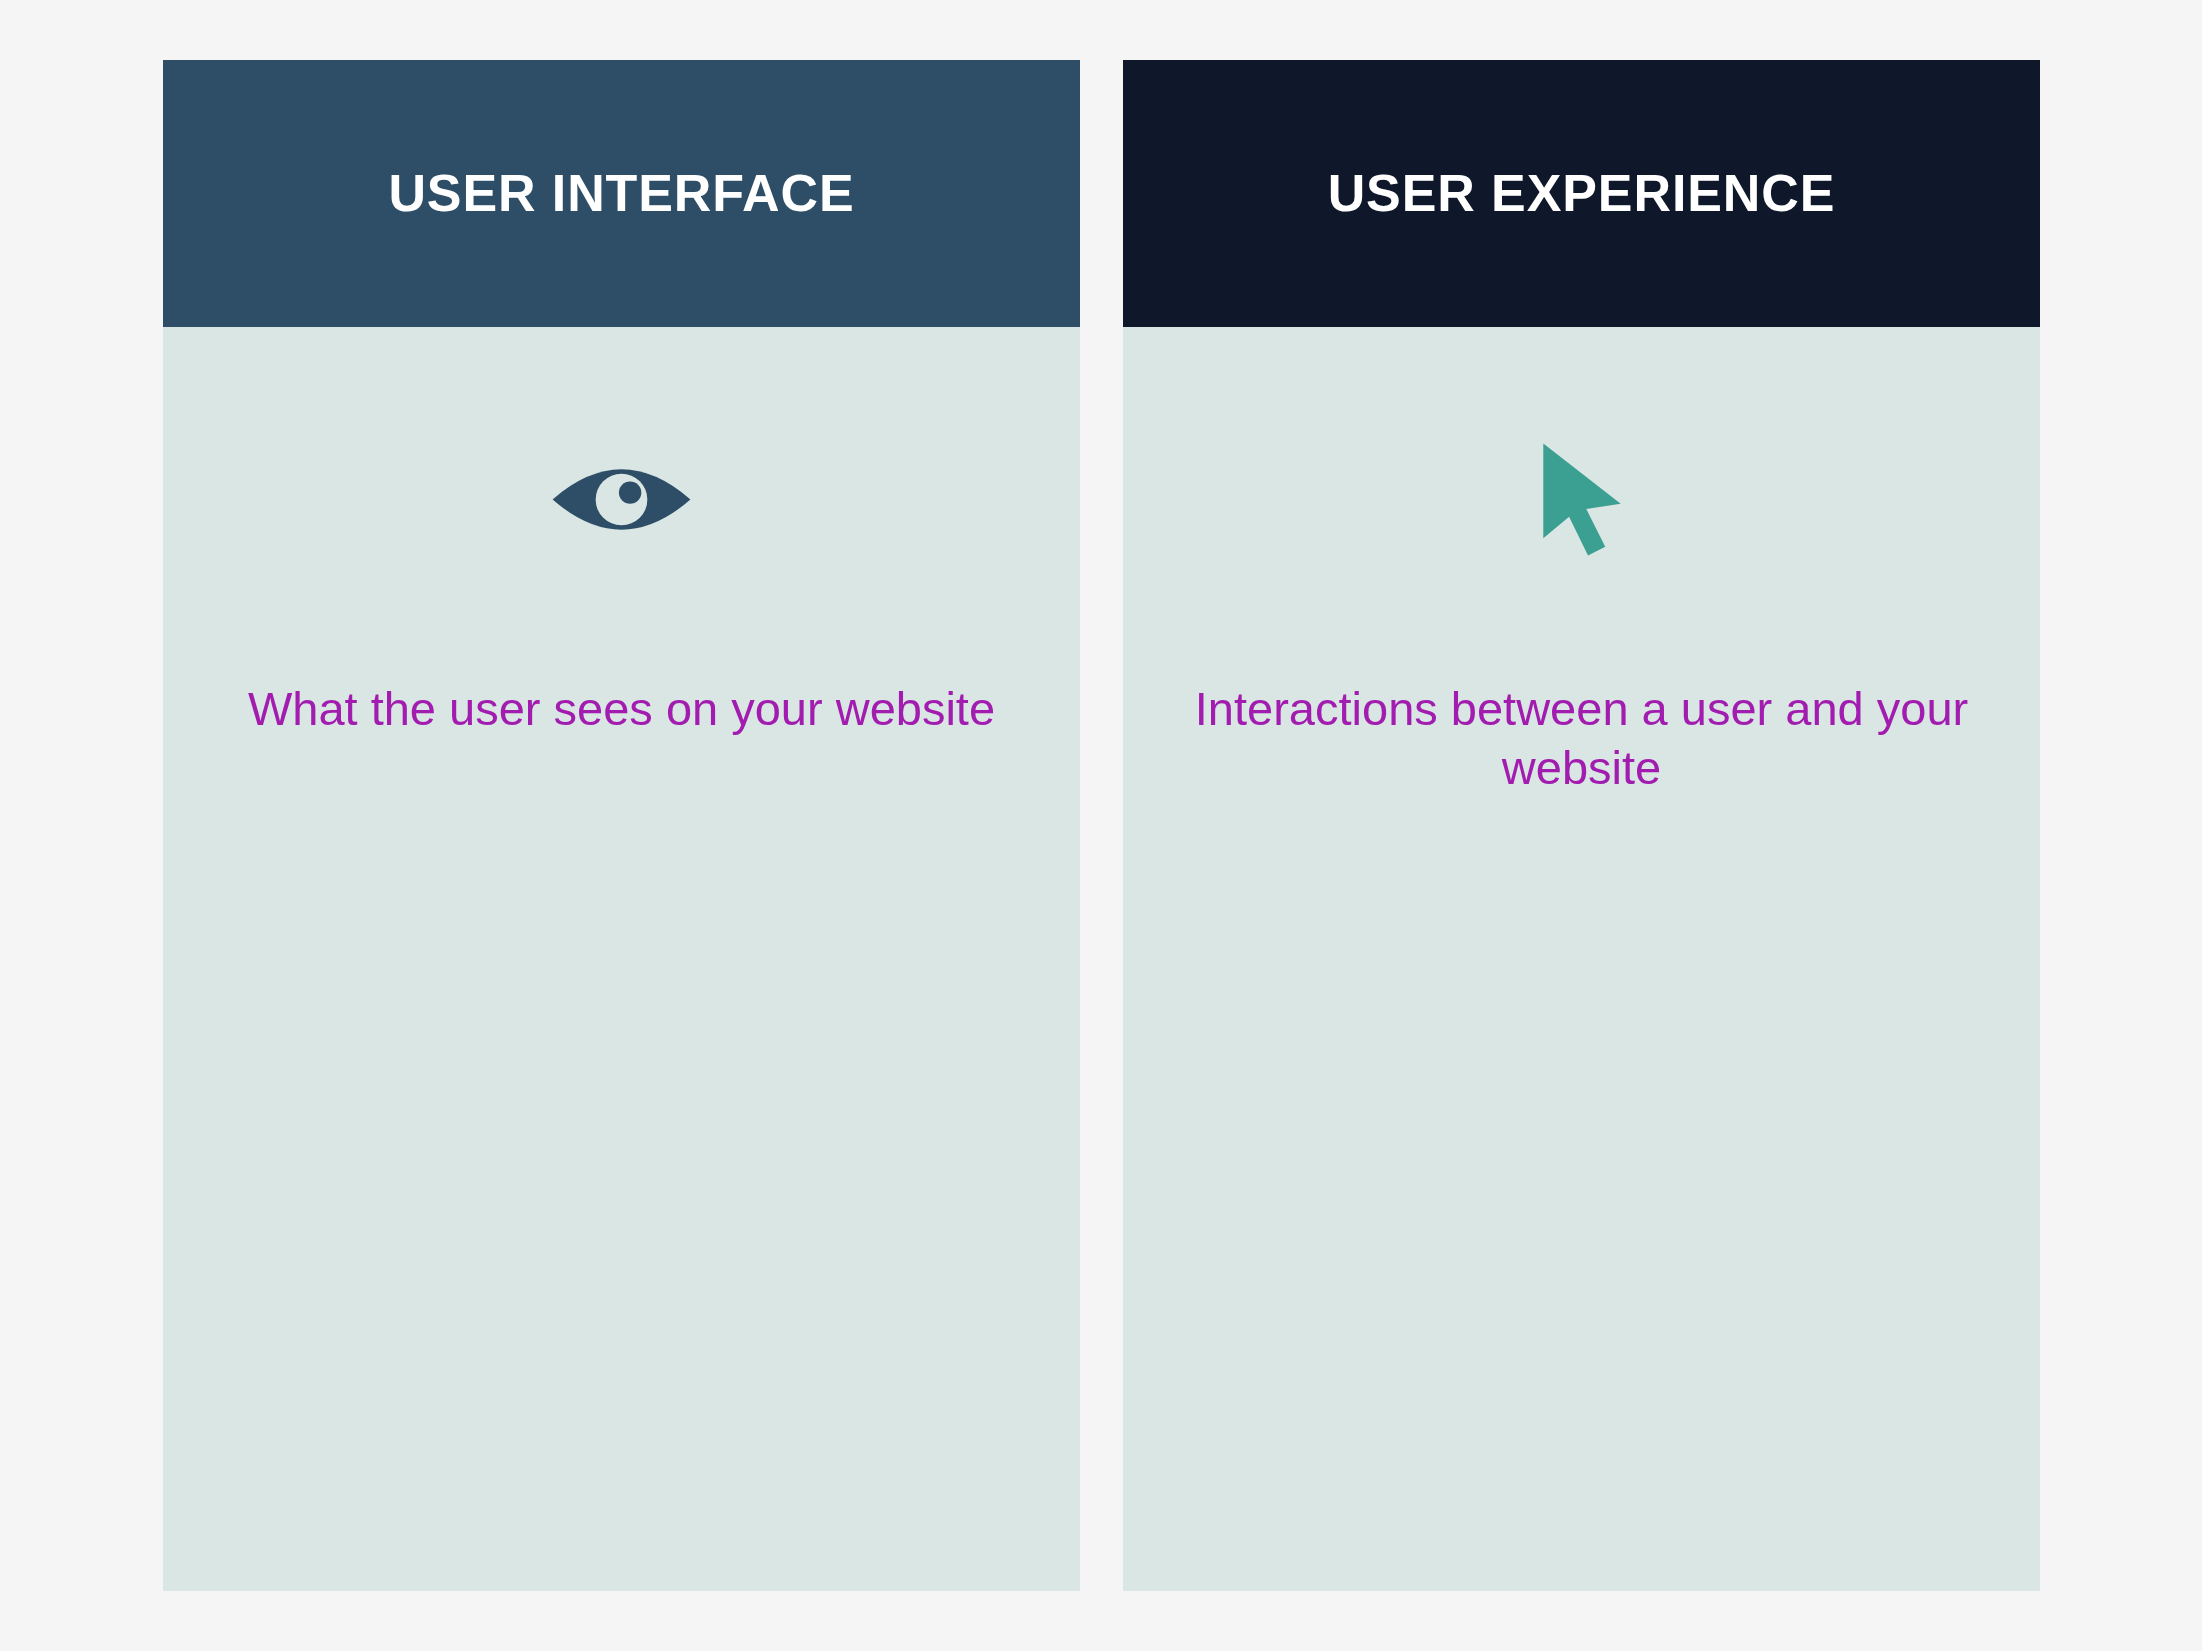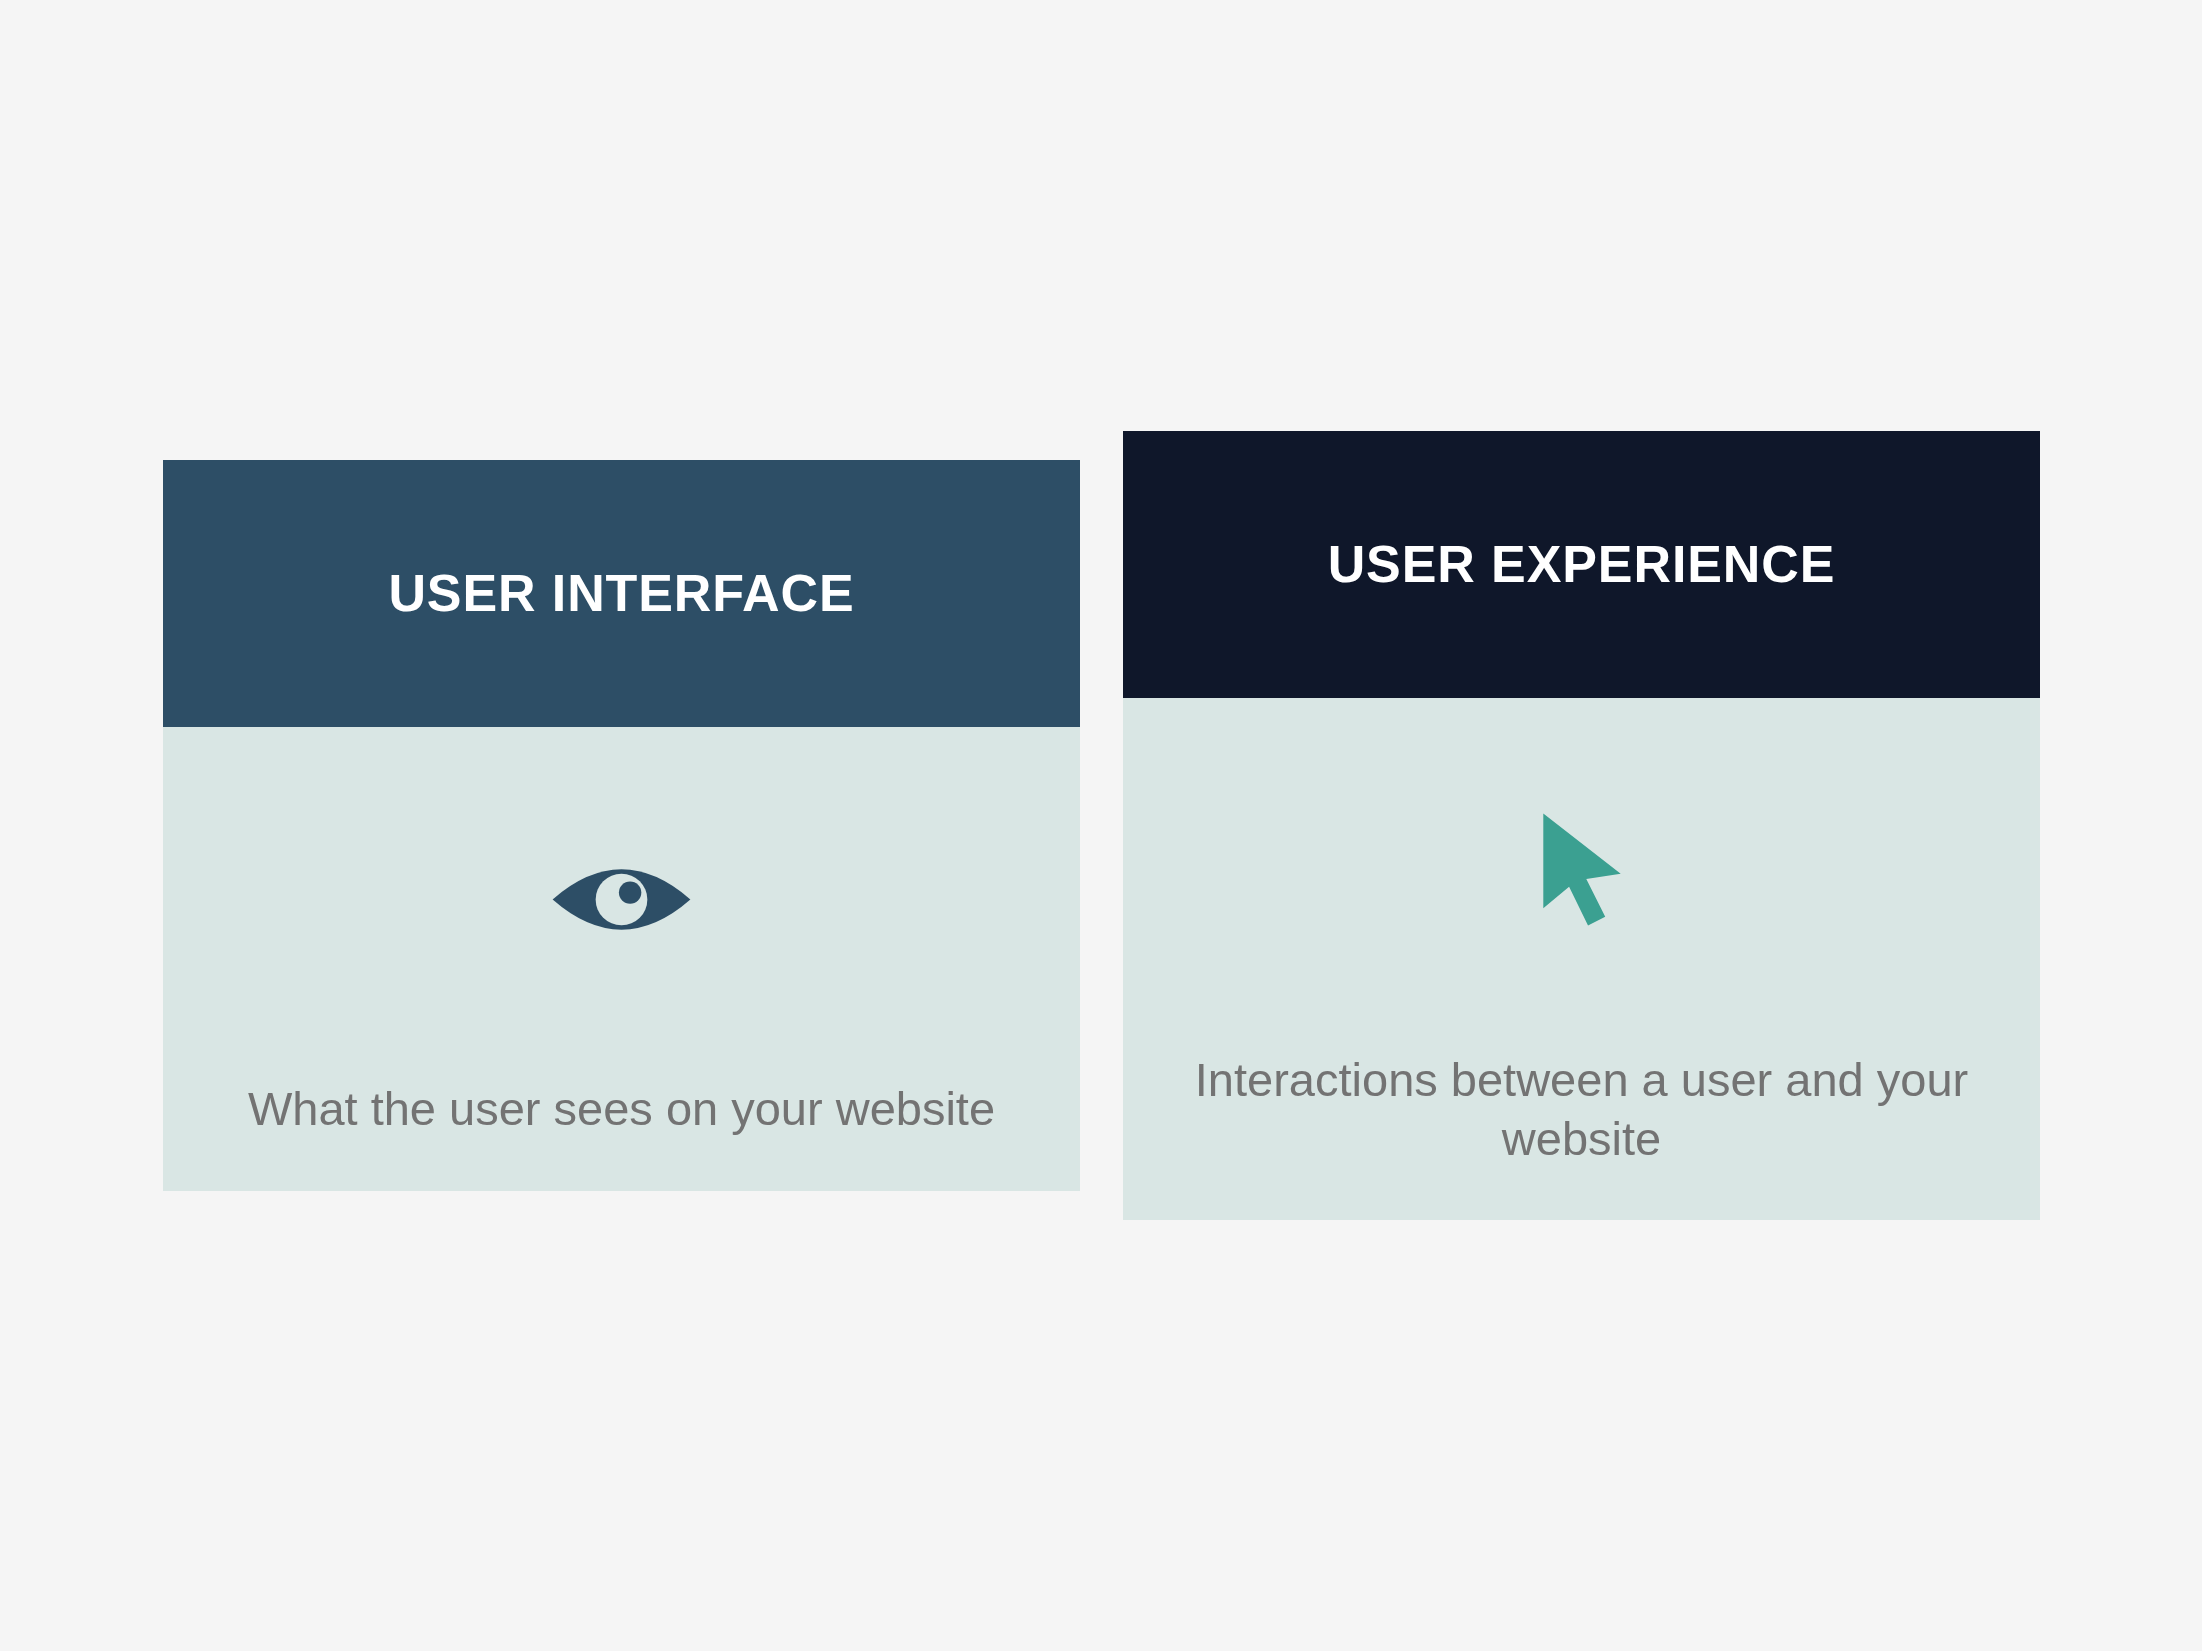--- a/index.html
+++ b/index.html
@@ -18,21 +18,20 @@
       justify-content: center;
     }
 
     .diagram-container {
       background: #f5f5f5;
       padding: 60px 163px;
       display: flex;
       gap: 43px;
       width: 2203px;
       height: 1651px;
-      align-items: center;
     }
 
     .column {
       flex: 1;
       display: flex;
       flex-direction: column;
       background: #d9e6e4;
     }
 
     .header {
@@ -76,21 +75,21 @@
       align-items: center;
       justify-content: center;
       margin-bottom: 95px;
     }
 
     .icon-wrap svg {
       display: block;
     }
 
     .description {
-      color: #737373;
+      color: #a21caf;
       font-size: 47px;
       line-height: 1.25;
       text-align: center;
       font-weight: 400;
     }
   </style>
 </head>
 <body>
 
 <div class="diagram-container">

